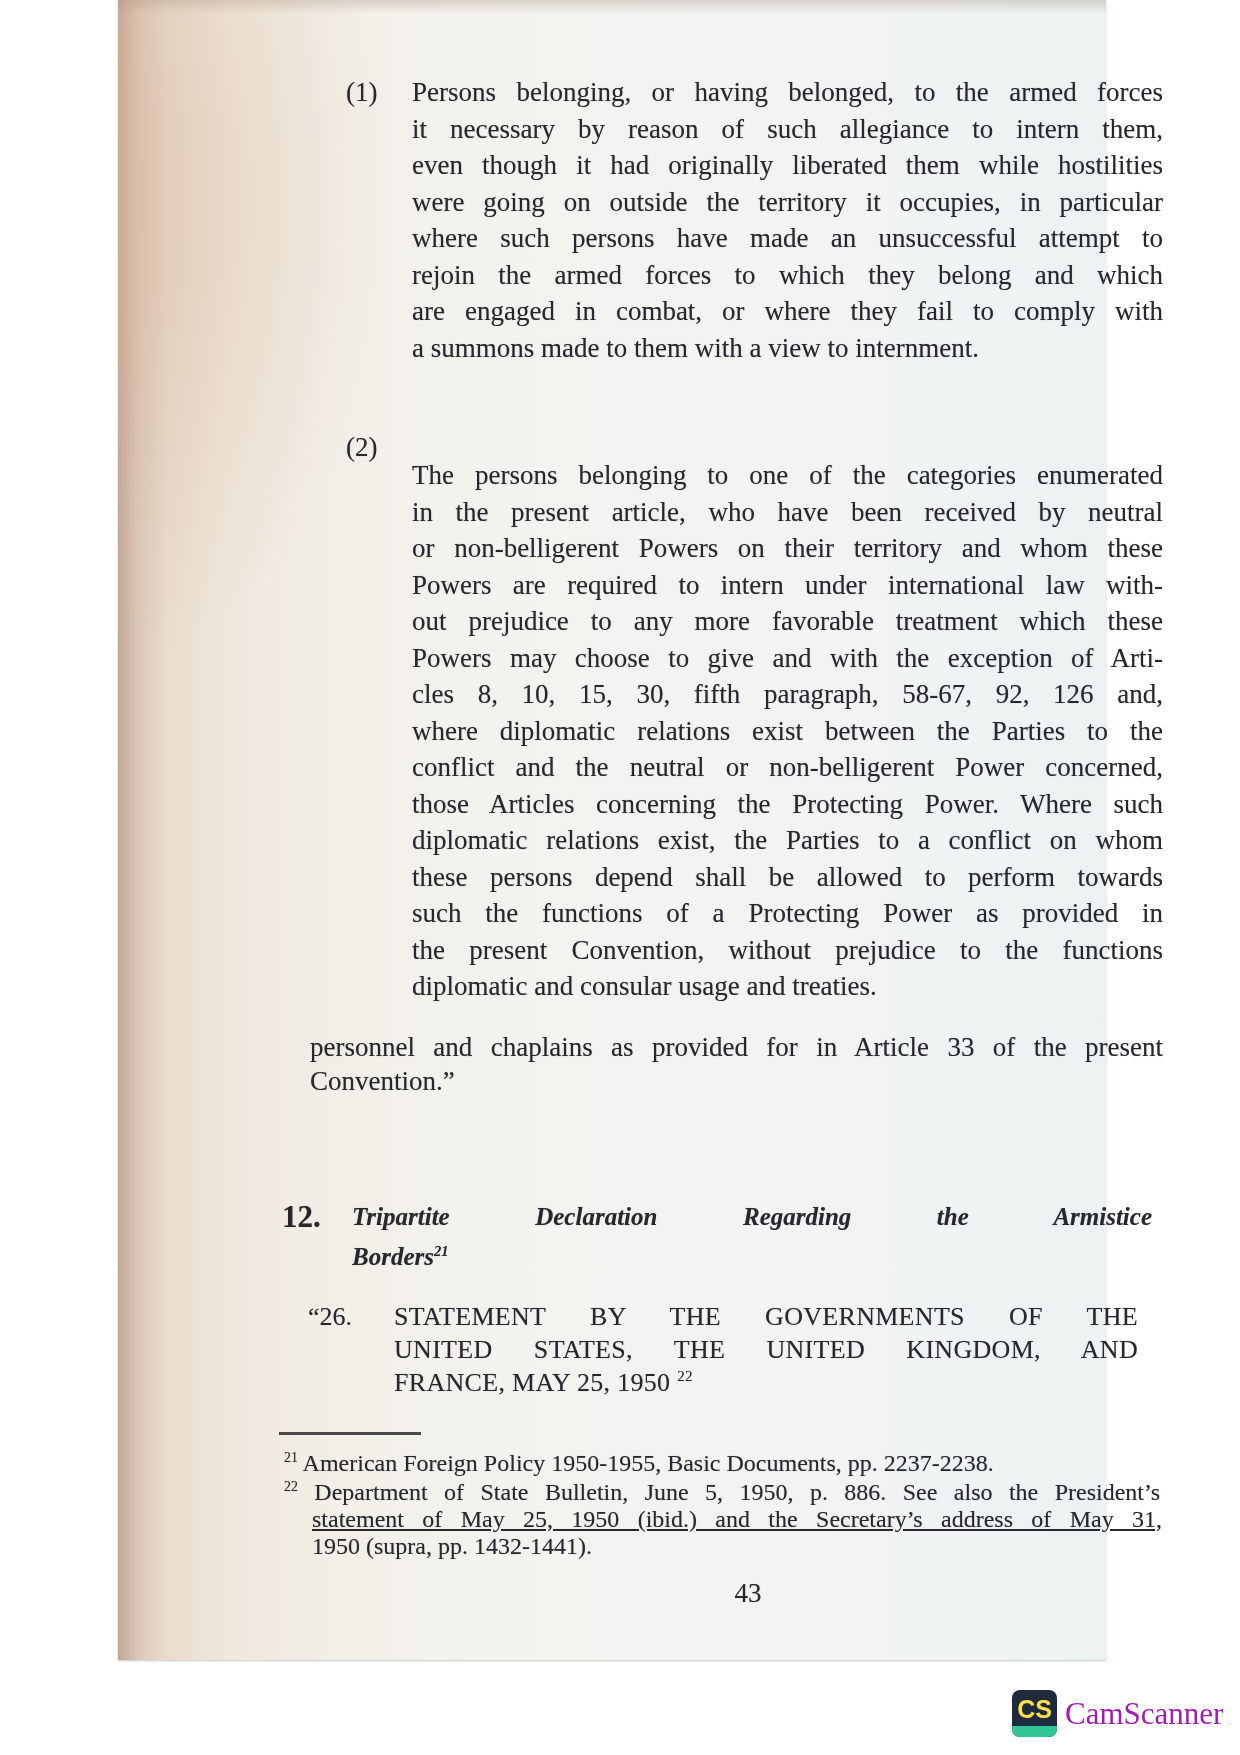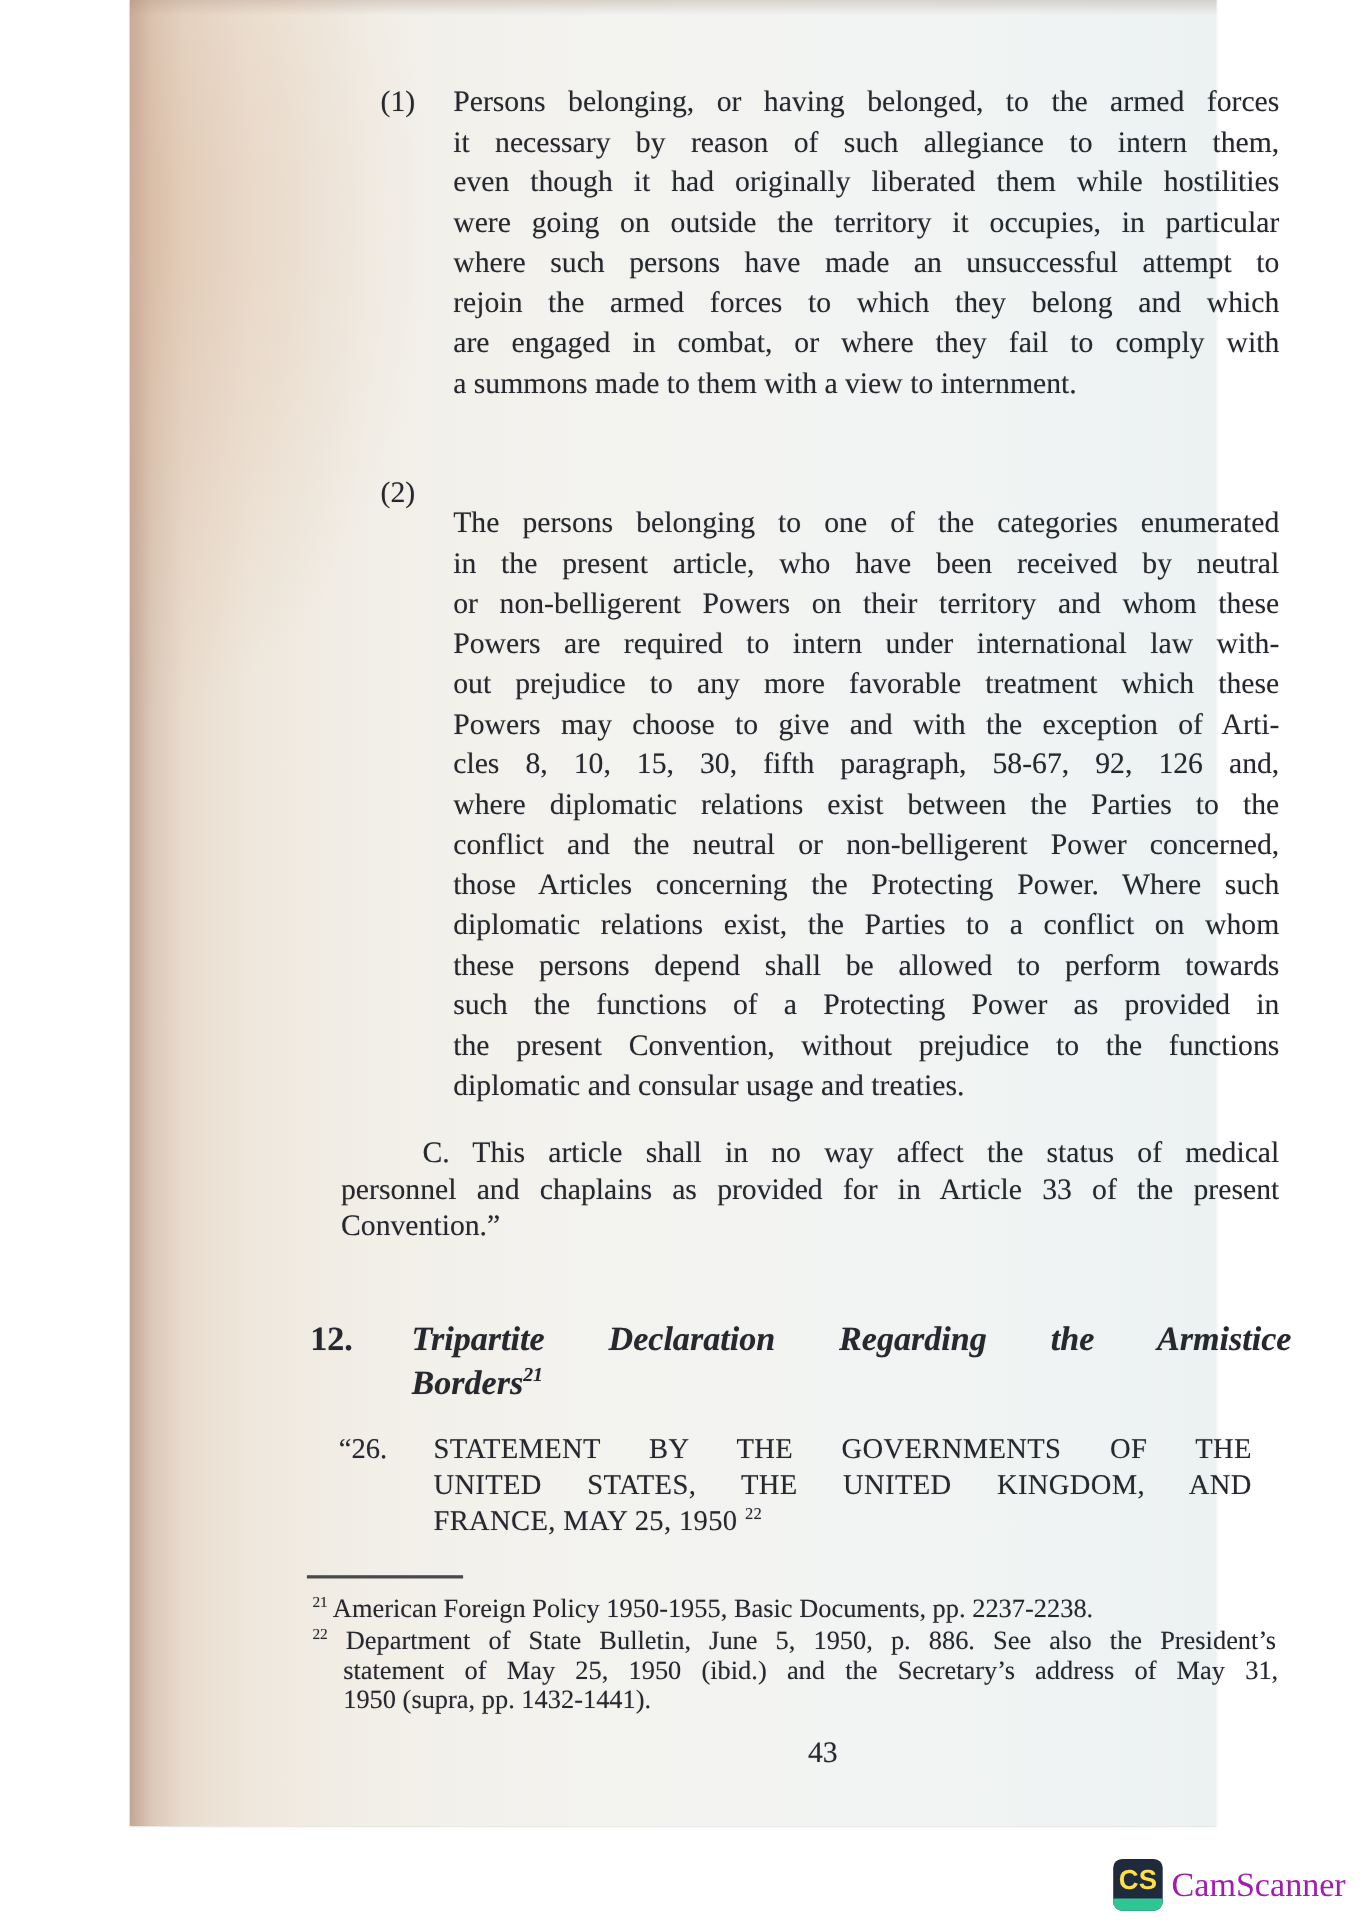--- a/index.html
+++ b/index.html
@@ -41,41 +41,41 @@
   
   .para-c { position: absolute; left: 192px; top: 1031px; width: 853px; font-size: 27px; }
   .para-c .bl { height: 33.5px; line-height: 33.5px; }
   .para-c .indent { padding-left: 74px; }
 
   
   .section-num {
     position: absolute; left: 164px; top: 1197px; font-size: 31px; line-height: 40px;
     font-weight: bold;
   }
-  .section-title { position: absolute; left: 256px; top: 1197px; width: 800px;
-    font-size: 31px; font-weight: bold; font-style: italic; }
+  .section-title { position: absolute; left: 234px; top: 1197px; width: 800px;
+    font-size: 25px; font-weight: bold; font-style: italic; }
   .section-title .bl { height: 40px; line-height: 40px; }
   .section-title sup, .stmt sup, .footnotes sup {
     font-size: 0.58em; vertical-align: super; line-height: 0;
   }
 
   
   .stmt-marker { position: absolute; left: 190px; top: 1300px; font-size: 26px; line-height: 33px; }
   .stmt { position: absolute; left: 276px; top: 1300px; width: 744px;
     font-size: 26px; letter-spacing: 0.3px; }
   .stmt .bl { height: 33px; line-height: 33px; }
 
   
   .fn-rule { position: absolute; left: 161px; top: 1432px; width: 142px; height: 3px;
     background: #4a4a4c; }
   .footnotes { font-size: 24px; }
   .fn-line { position: absolute; height: 27px; line-height: 27px; }
   .fn21 { left: 166px; top: 1450px; width: 880px; }
   .fn22-l1 { left: 166px; top: 1479px; width: 876px; }
-  .fn22-l2 { left: 194px; top: 1506px; width: 850px; }
+  .fn22-l2 { left: 194px; top: 1506px; width: 850px; text-decoration: underline; }
   .fn22-l3 { left: 194px; top: 1533px; width: 850px; }
 
   
   .page-num { position: absolute; left: 590px; top: 1580px; width: 80px;
     text-align: center; font-size: 27px; line-height: 27px; }
 
   
   .watermark { position: absolute; left: 1012px; top: 1690px; height: 48px; }
   .cs-icon {
     position: absolute; left: 0; top: 0; width: 45px; height: 47px;
@@ -127,21 +127,20 @@
       <div class="bl jl">conflict and the neutral or non-belligerent Power concerned,</div>
       <div class="bl jl">those Articles concerning the Protecting Power. Where such</div>
       <div class="bl jl">diplomatic relations exist, the Parties to a conflict on whom</div>
       <div class="bl jl">these persons depend shall be allowed to perform towards</div>
       <div class="bl jl">such the functions of a Protecting Power as provided in</div>
       <div class="bl jl">the present Convention, without prejudice to the functions</div>
       <div class="bl ll">diplomatic and consular usage and treaties.</div>
     </div>
 
     <div class="para-c txt">
-      <div class="bl jl indent">C. This article shall in no way affect the status of medical</div>
       <div class="bl jl">personnel and chaplains as provided for in Article 33 of the present</div>
       <div class="bl ll">Convention.”</div>
     </div>
 
     <div class="section-num txt">12.</div>
     <div class="section-title txt">
       <div class="bl jl">Tripartite Declaration Regarding the Armistice</div>
       <div class="bl ll"><span>Borders</span><sup>21</sup></div>
     </div>
 

